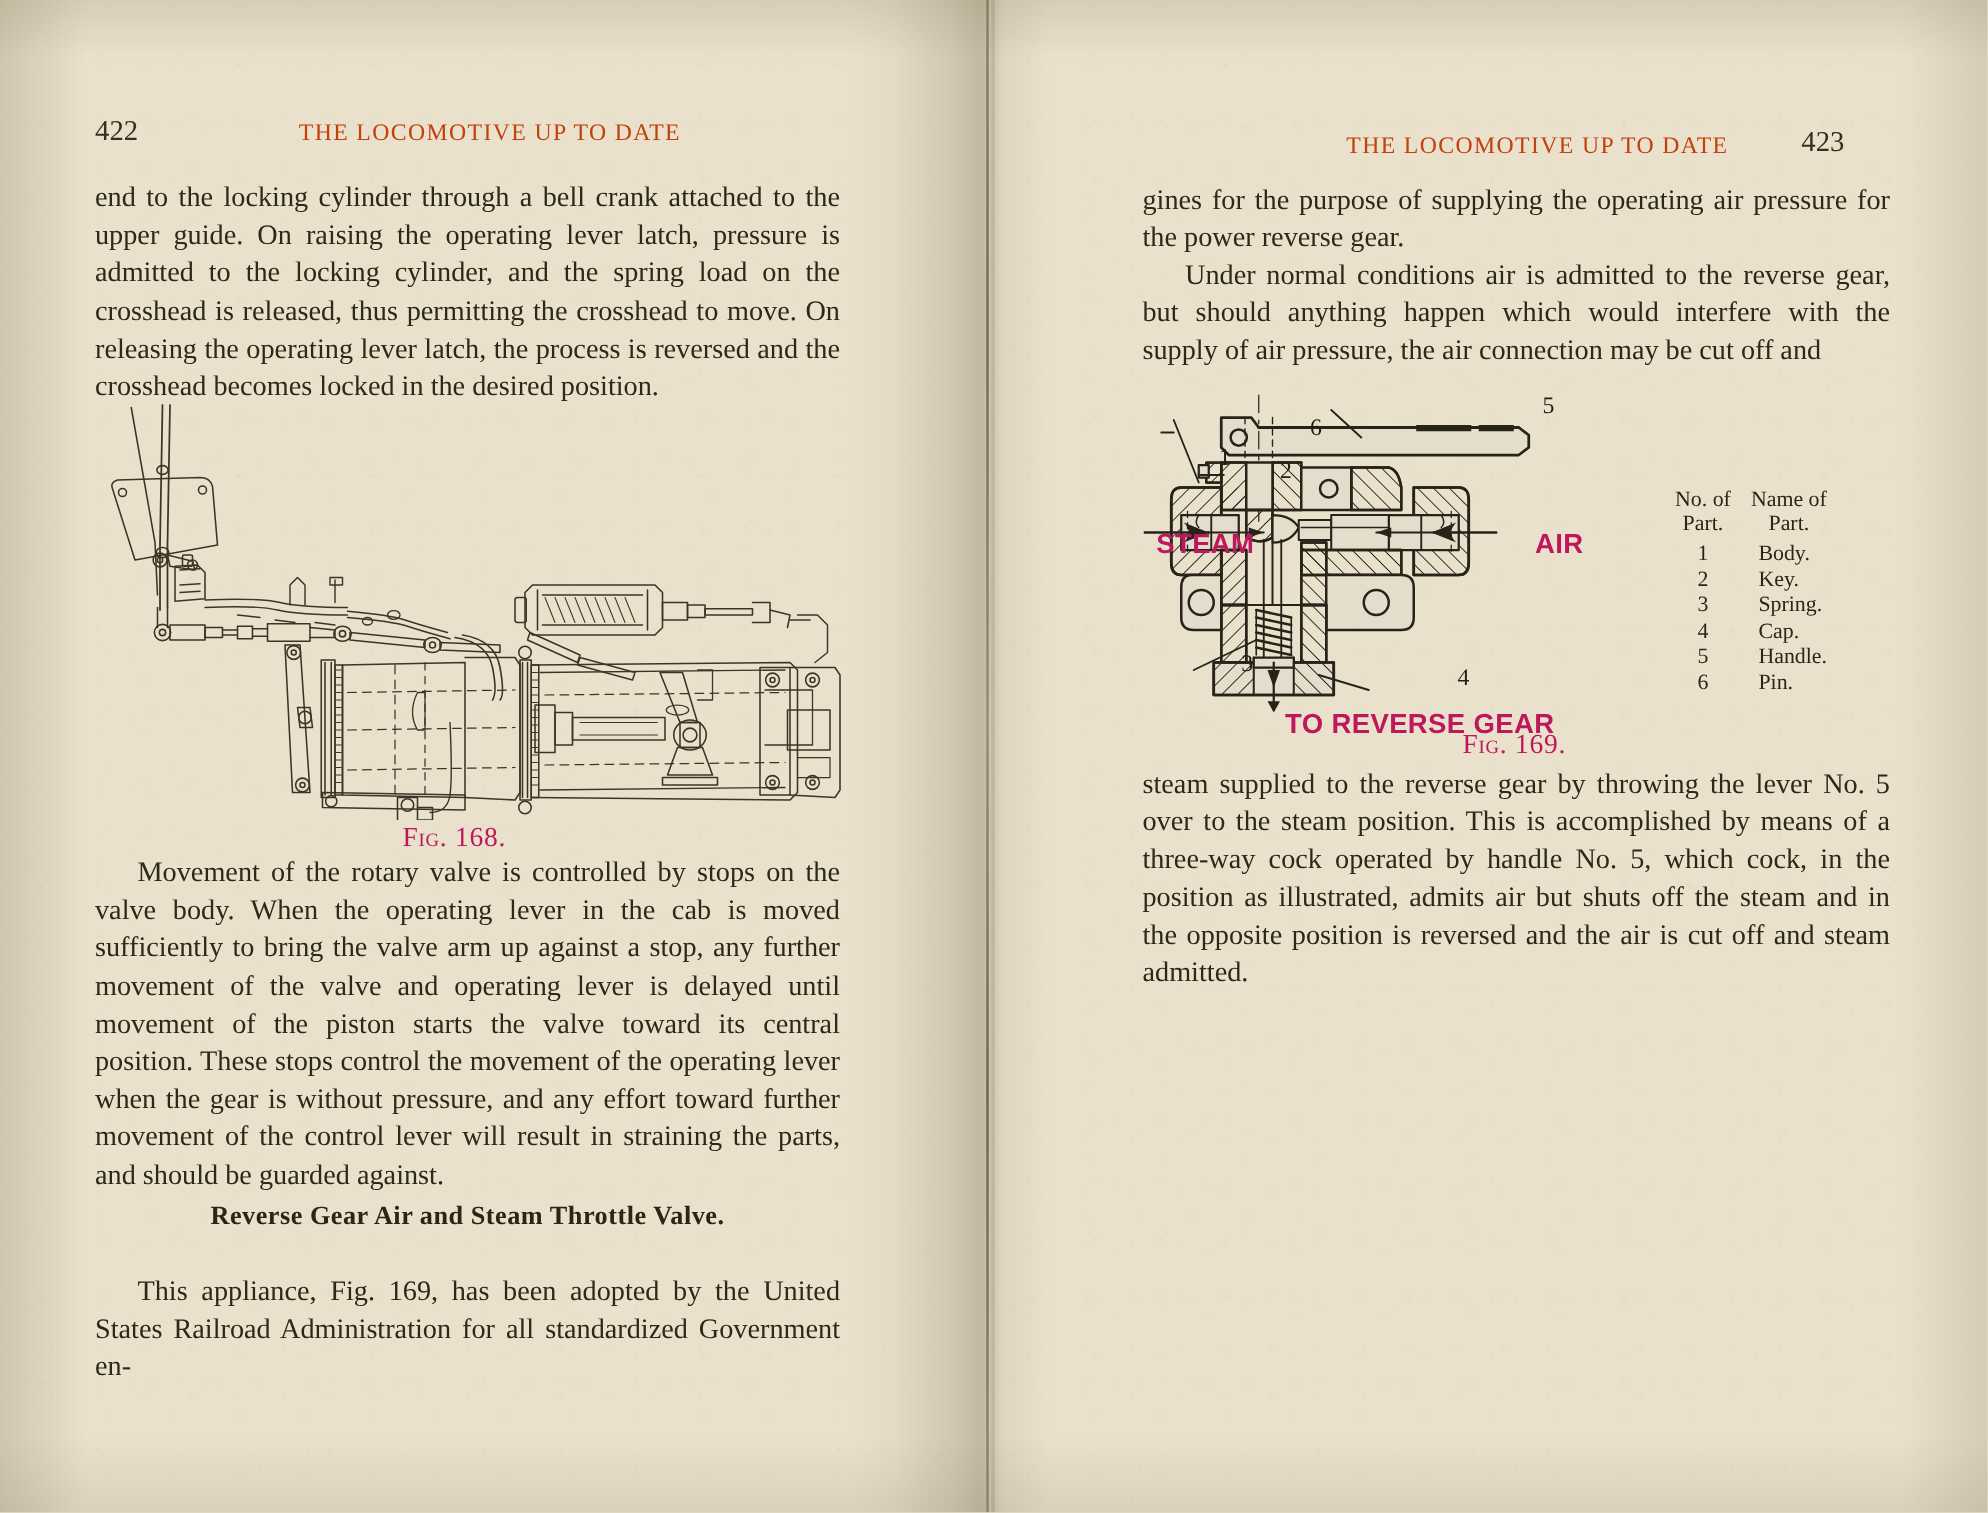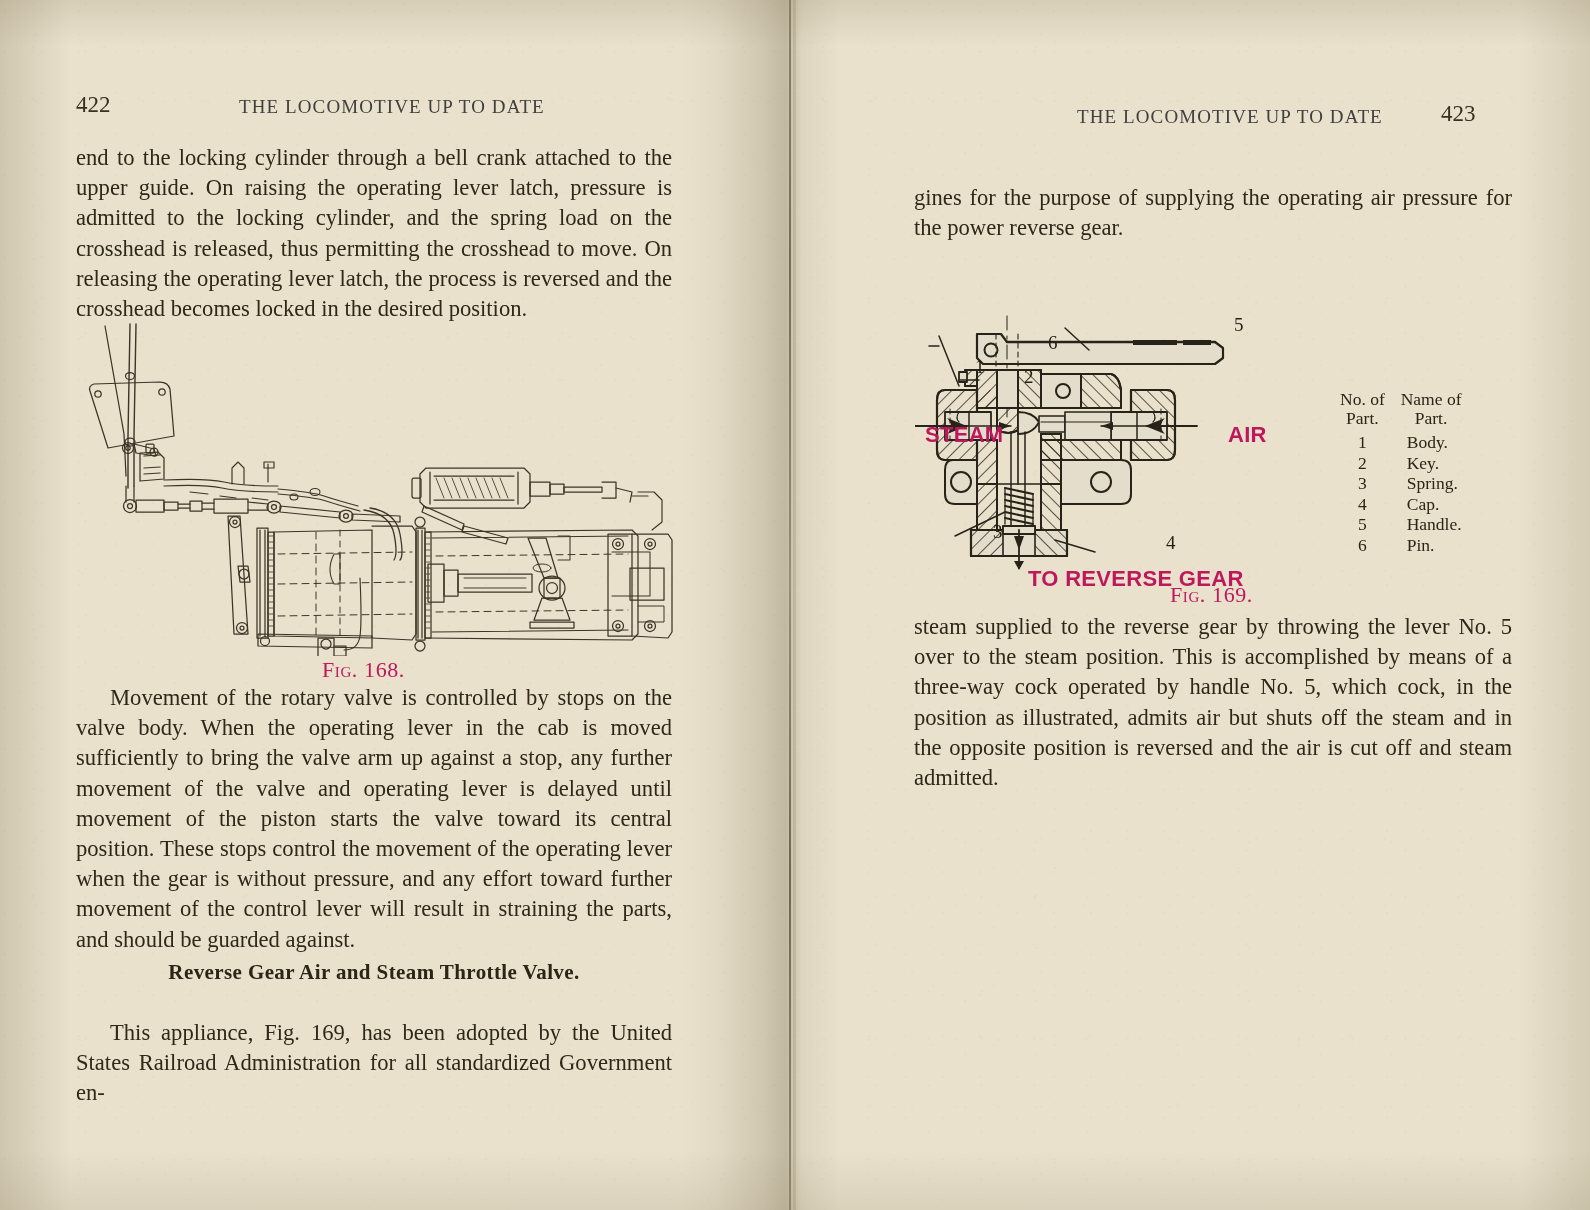--- a/index.html
+++ b/index.html
@@ -90,21 +90,21 @@
   .gutter-seam2 {
     position:absolute; top:0; left:793px; width:3px; height:1210px;
     background: rgba(160,145,110,.30);
     pointer-events:none;
   }
   .running-head {
     position: absolute;
     font-variant: small-caps;
     font-size: 19px;
     letter-spacing: 1.1px;
-    color: #404040;
+    color: #c2410c;
     white-space: nowrap;
     text-align: center;
   }
   .folio {
     position: absolute;
     font-size: 23px;
     color: #37301f;
   }
   .col {
     position: absolute;
@@ -364,24 +364,27 @@
     <div class="subhead">Reverse Gear Air and Steam Throttle Valve.</div>
   </div>
 
   <div class="col" style="left:76px; top:1018px; width:596px;">
     <p class="indent">This appliance, Fig. 169, has been adopted by the United States Railroad Administration for all standardized Government en-</p>
   </div>
 
   <div class="running-head" style="left:1077px; top:106px;">THE LOCOMOTIVE UP TO DATE</div>
   <div class="folio" style="left:1441px; top:101px;">423</div>
 
-  <div class="col" style="left:914px; top:145px; width:598px;margin-top:38px;">
+  <div class="col" style="left:914px; top:145px; width:598px;">
     <p>gines for the purpose of supplying the operating air pressure for the power reverse gear.</p>
   </div>
 
+  <div class="col" style="left:914px; top:205px; width:598px;">
+    <p class="indent">Under normal conditions air is admitted to the reverse gear, but should anything happen which would interfere with the supply of air pressure, the air connection may be cut off and</p>
+  </div>
 
   <div class="figbox ink-soft" style="left:915px; top:312px;">
     <svg width="430" height="270" viewBox="0 0 430 270" fill="none" stroke="#241f14" stroke-width="2" stroke-linecap="round" stroke-linejoin="round">
       <defs>
         <pattern id="hatchR" width="9" height="9" patternTransform="rotate(45)" patternUnits="userSpaceOnUse">
           <line x1="0" y1="0" x2="0" y2="9" stroke="#241f14" stroke-width="1.5"></line>
         </pattern>
         <pattern id="hatchL" width="9" height="9" patternTransform="rotate(-45)" patternUnits="userSpaceOnUse">
           <line x1="0" y1="0" x2="0" y2="9" stroke="#241f14" stroke-width="1.5"></line>
         </pattern>

